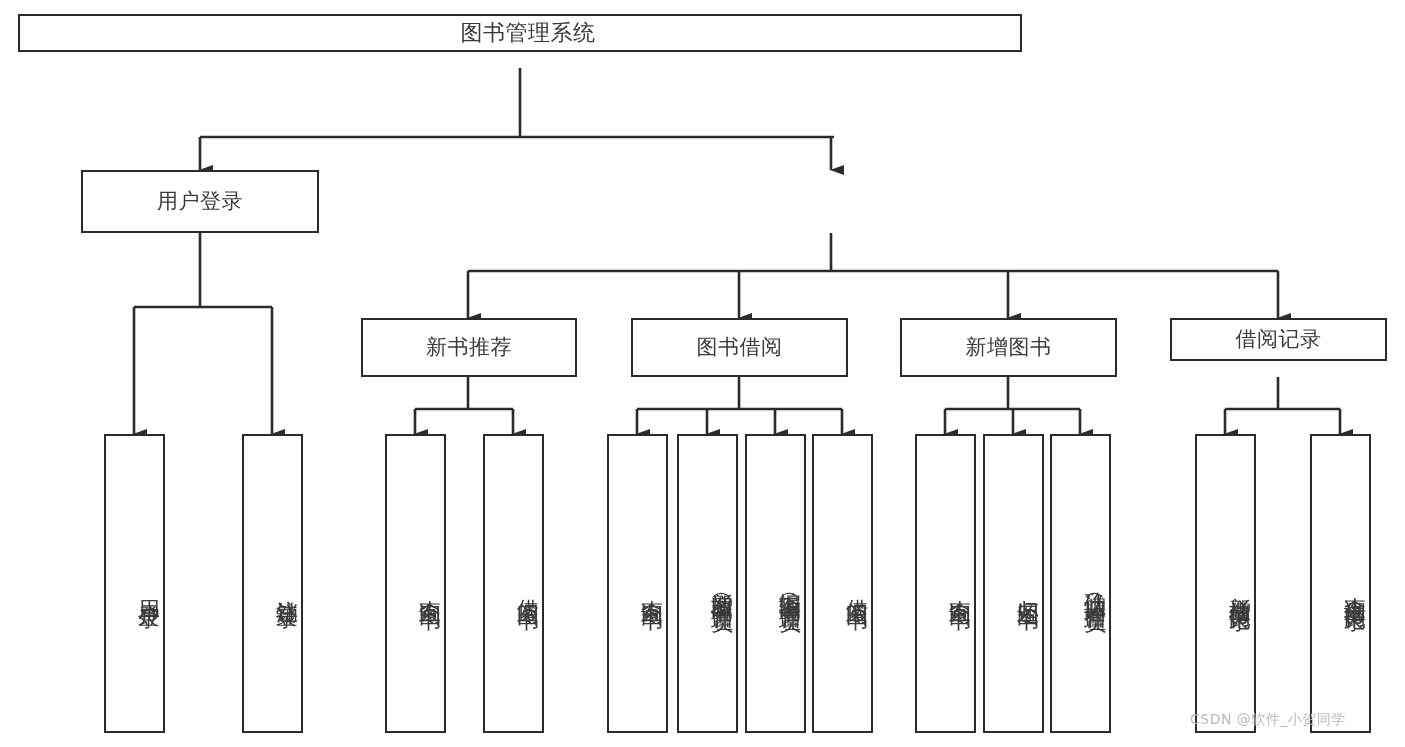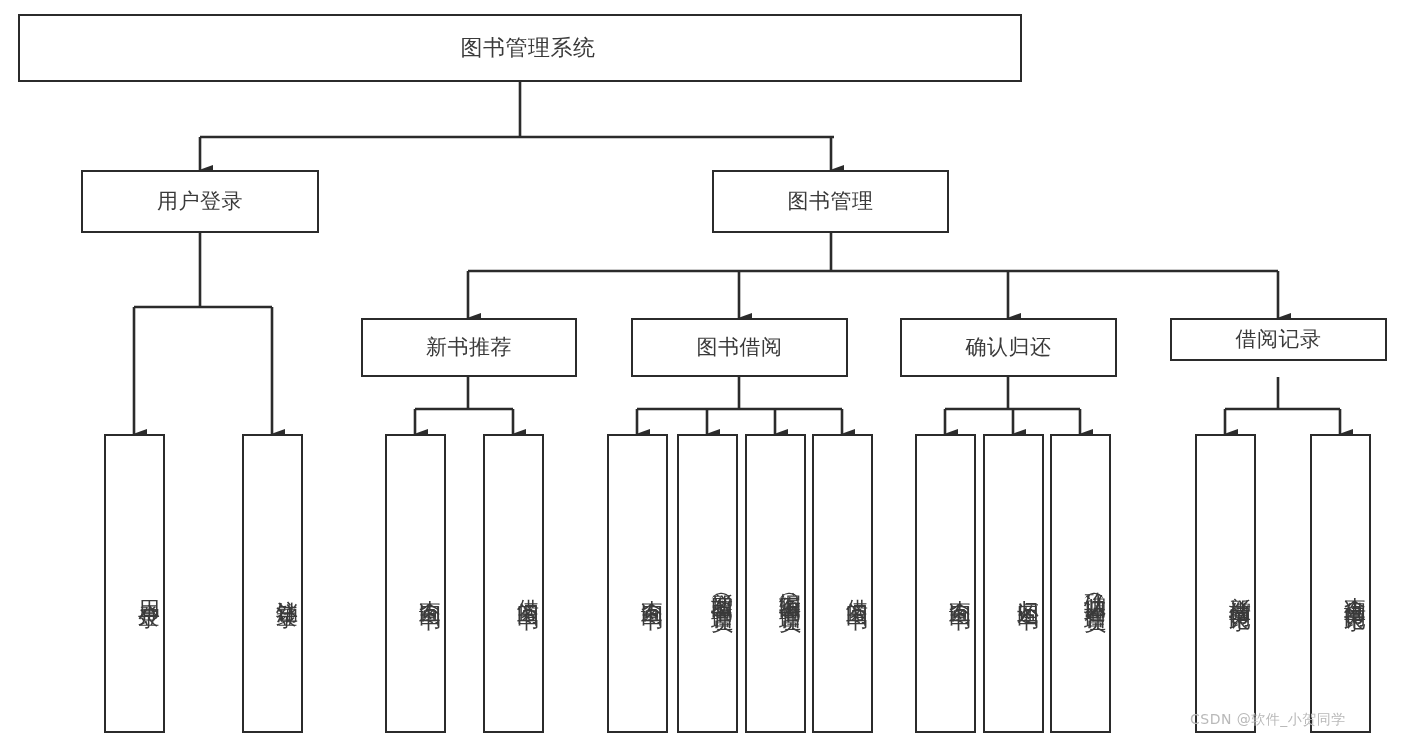--- a/index.html
+++ b/index.html
@@ -110,31 +110,30 @@
       <path d="M1013,409 L1013,434" marker-end="url(#arrow)"></path>
       <path d="M1080,409 L1080,434" marker-end="url(#arrow)"></path>
 
       <path d="M1278,377 L1278,409"></path>
       <path d="M1225,409 L1340,409"></path>
       <path d="M1225,409 L1225,434" marker-end="url(#arrow)"></path>
       <path d="M1340,409 L1340,434" marker-end="url(#arrow)"></path>
     </g>
   </svg>
 
-  <div class="node h root" style="left:18px;top:14px;width:1004px;height:68px;padding-left:16px;">图书管理系统</div>
+  <div class="node h root" style="left:18px;top:14px;width:1004px;height:38px;padding-left:16px;">图书管理系统</div>
 
   <div class="node h" style="left:81px;top:170px;width:238px;height:63px;">用户登录</div>
 
-  <div class="node h" style="left:712px;top:170px;width:237px;height:63px;">图书管理</div>
 
   <div class="node h" style="left:631px;top:318px;width:217px;height:59px;">图书借阅</div>
 
   <div class="node h" style="left:361px;top:318px;width:216px;height:59px;">新书推荐</div>
 
-  <div class="node h" style="left:900px;top:318px;width:217px;height:59px;">确认归还</div>
+  <div class="node h" style="left:900px;top:318px;width:217px;height:59px;">新增图书</div>
 
   <div class="node h" style="left:1170px;top:318px;width:217px;height:43px;">借阅记录</div>
 
   <div class="node v" style="left:104px;top:434px;width:61px;height:299px;">用户登录</div>
 
   <div class="node v" style="left:242px;top:434px;width:61px;height:299px;">注销登录</div>
 
   <div class="node v" style="left:385px;top:434px;width:61px;height:299px;">查询图书</div>
 
   <div class="node v" style="left:483px;top:434px;width:61px;height:299px;">借阅图书</div>

